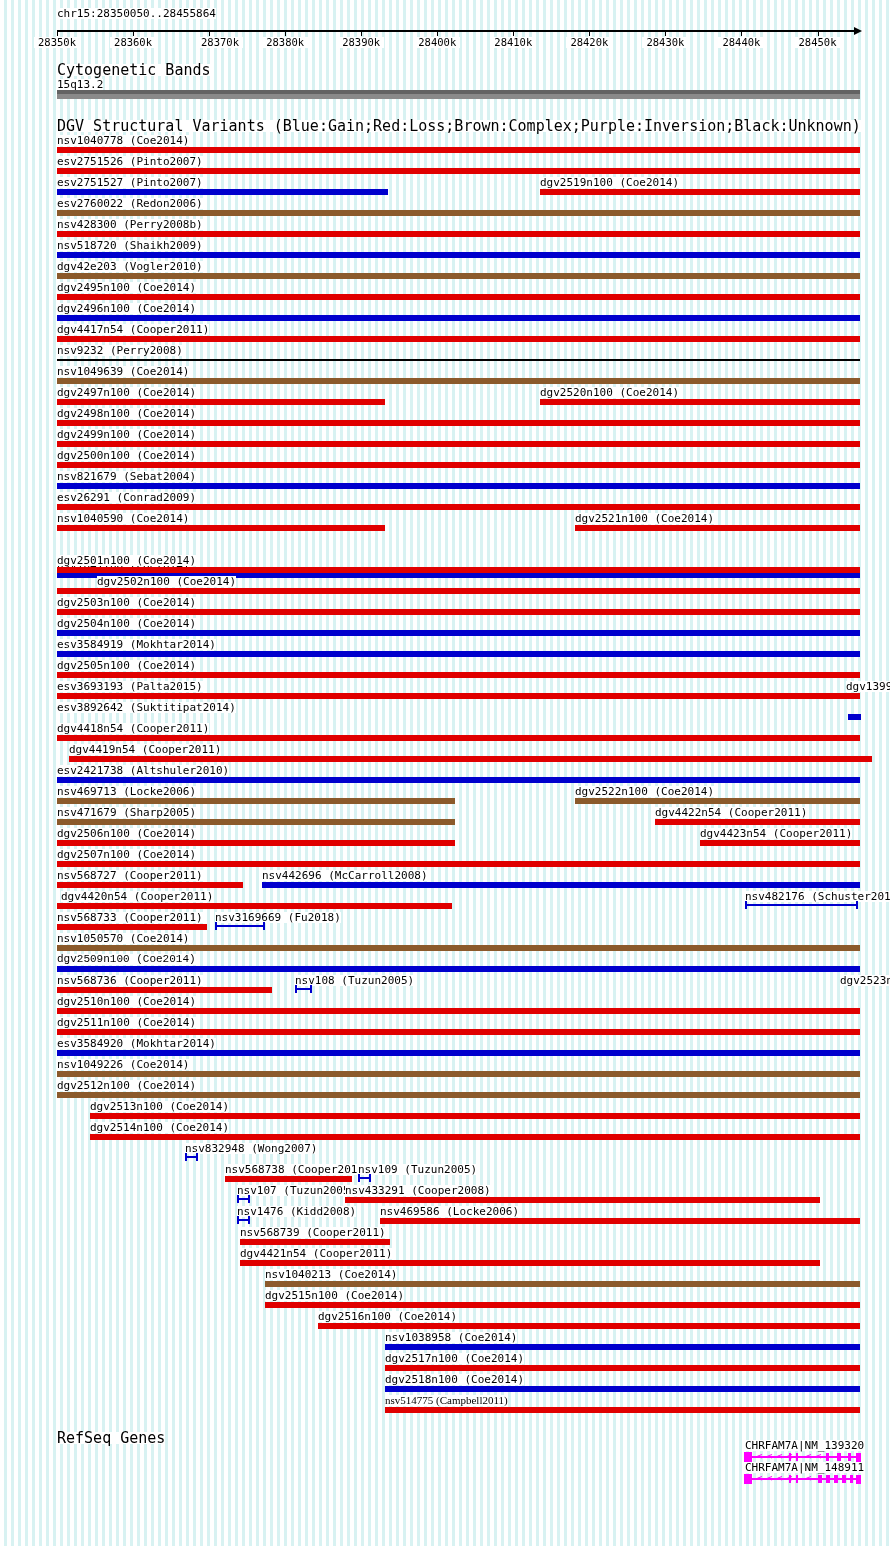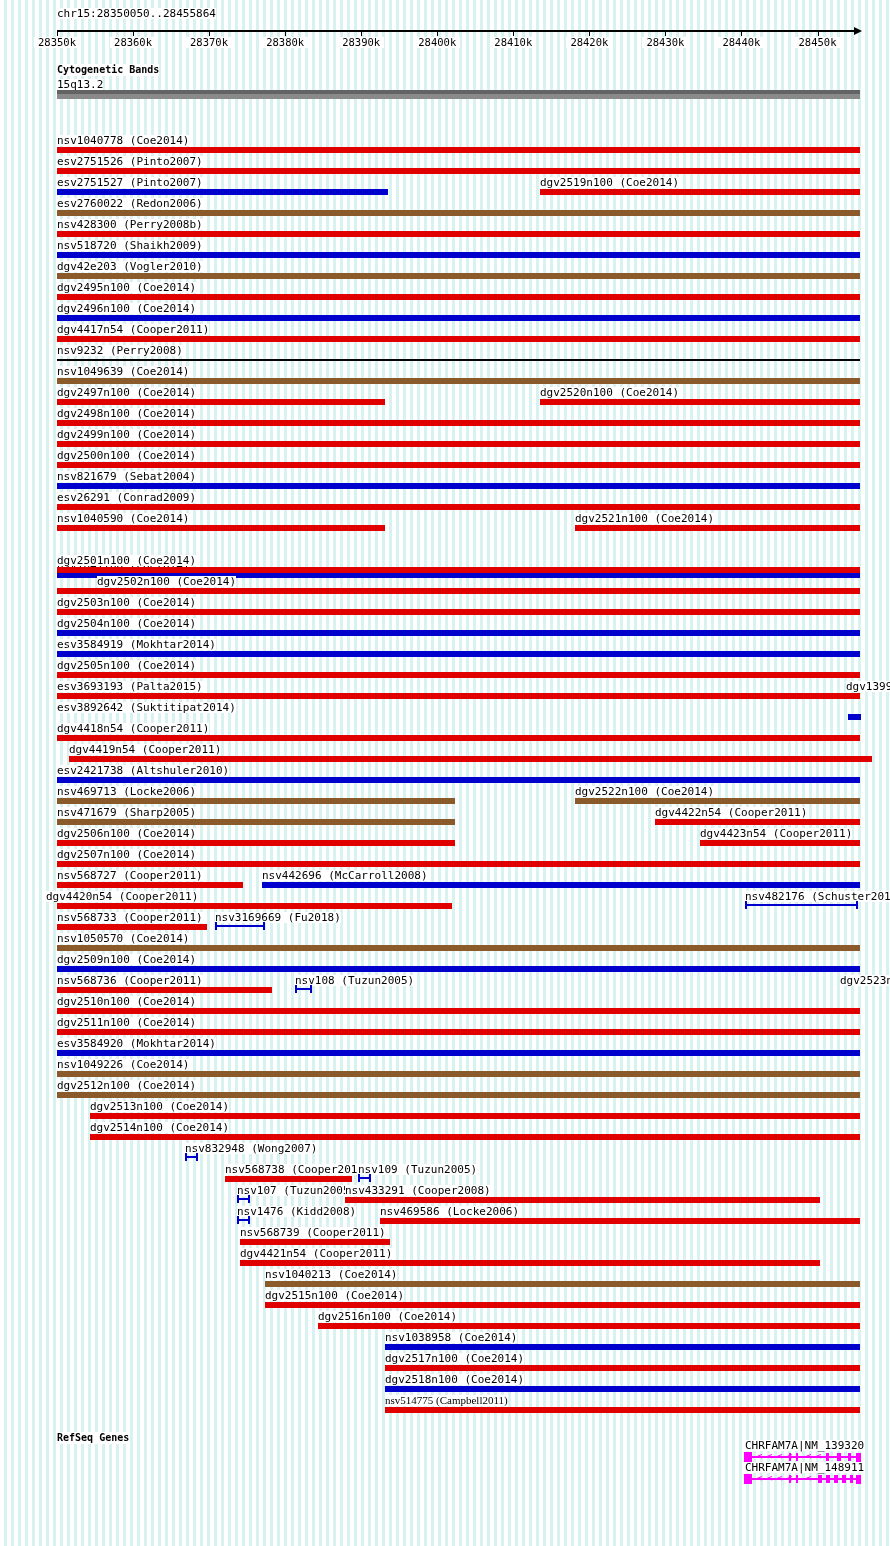--- a/index.html
+++ b/index.html
@@ -4,21 +4,21 @@
 <style>
   *{margin:0;padding:0;box-sizing:border-box}
   html,body{background:#fff}
   #canvas{
     position:relative;width:890px;height:1546px;overflow:hidden;
     background:repeating-linear-gradient(90deg,#ffffff 0px,#ffffff 4px,#d8f2f2 4px,#d8f2f2 7px);
     font-family:"DejaVu Sans Mono","Liberation Mono",monospace;
     font-size:11px;color:#000;
   }
   .abs{position:absolute}
-  .hdr{position:absolute;font-weight:bold;background:#fff;white-space:nowrap;line-height:12px;font-size:10px}
+  .hdr{position:absolute;font-weight:normal;background:#fff;white-space:nowrap;line-height:12px;font-size:15px}
   .lbl{position:absolute;top:0;white-space:nowrap;background:#fff;line-height:11px;height:11px}
   .vrow{position:absolute;left:0;width:890px;height:21px}
   .bar{position:absolute;top:12px;height:6px}
   .thin{position:absolute;top:14px;height:2px}
   .bracket{position:absolute;top:10px;height:8px;border-left:2px solid;border-right:2px solid}
   .bracket i{position:absolute;left:0;right:0;top:3px;height:2px;display:block}
   .tick{position:absolute;top:31px;width:1px;height:5px;background:#000}
   .ticklbl{position:absolute;top:37px;width:46px;text-align:center;font-size:10.5px;background:#fff;line-height:11px}
   .gline{position:absolute;height:2px}
   .exon{position:absolute}
@@ -34,21 +34,21 @@
 
   <div>
     <div class="abs" style="left:57px;top:30px;width:797px;height:2px;background:#000"></div>
     <div class="abs" style="left:854px;top:27px;width:0;height:0;border-left:8px solid #000;border-top:4px solid transparent;border-bottom:4px solid transparent"></div>
     <div>
         <div class="tick" style="left: 57px;"></div>
         <div class="ticklbl" style="left: 34px;">28350k</div>
         <div class="tick" style="left: 133.05px;"></div>
         <div class="ticklbl" style="left: 110.05px;">28360k</div>
         <div class="tick" style="left: 209.1px;"></div>
-        <div class="ticklbl" style="left: 186px;">28370k</div>
+        <div class="ticklbl" style="left: 197px;">28370k</div>
         <div class="tick" style="left: 285.15px;"></div>
         <div class="ticklbl" style="left: 262.15px;">28380k</div>
         <div class="tick" style="left: 361.2px;"></div>
         <div class="ticklbl" style="left: 338.2px;">28390k</div>
         <div class="tick" style="left: 437.25px;"></div>
         <div class="ticklbl" style="left: 414.25px;">28400k</div>
         <div class="tick" style="left: 513.3px;"></div>
         <div class="ticklbl" style="left: 490.3px;">28410k</div>
         <div class="tick" style="left: 589.35px;"></div>
         <div class="ticklbl" style="left: 566.35px;">28420k</div>
@@ -58,20 +58,21 @@
         <div class="ticklbl" style="left: 718.45px;">28440k</div>
         <div class="tick" style="left: 817.5px;"></div>
         <div class="ticklbl" style="left: 794.5px;">28450k</div>
       </div>
   </div>
 
   <div class="hdr" style="left:57px;top:64px">Cytogenetic Bands</div>
   <div class="lbl" style="left:57px;top:79px">15q13.2</div>
   <div class="abs" style="left: 57px; top: 90px; width: 803px; height: 9px; background: linear-gradient(rgb(99, 99, 99) 0px, rgb(99, 99, 99) 45%, rgb(138, 138, 138) 45%, rgb(138, 138, 138) 100%);"></div>
 
+  <div class="hdr" style="left:57px;top:120px">DGV Structural Variants (Blue:Gain;Red:Loss;Brown:Complex;Purple:Inversion;Black:Unknown)</div>
   <div>
       <div class="vrow" style="top: 135px;">
         <span class="lbl" style="left: 57px;">nsv1040778 (Coe2014)</span>
         <div class="bar" style="left: 57px; width: 803px; background: rgb(224, 0, 0);"></div>
       </div>
       <div class="vrow" style="top: 156px;">
         <span class="lbl" style="left: 57px;">esv2751526 (Pinto2007)</span>
         <div class="bar" style="left: 57px; width: 803px; background: rgb(224, 0, 0);"></div>
       </div>
       <div class="vrow" style="top: 177px;">
@@ -219,41 +220,41 @@
         <span class="lbl" style="left: 57px;">dgv2507n100 (Coe2014)</span>
         <div class="bar" style="left: 57px; width: 803px; background: rgb(224, 0, 0);"></div>
       </div>
       <div class="vrow" style="top: 870px;">
         <span class="lbl" style="left: 57px;">nsv568727 (Cooper2011)</span>
         <div class="bar" style="left: 57px; width: 186px; background: rgb(224, 0, 0);"></div>
         <span class="lbl" style="left: 262px;">nsv442696 (McCarroll2008)</span>
         <div class="bar" style="left: 262px; width: 598px; background: rgb(0, 0, 205);"></div>
       </div>
       <div class="vrow" style="top: 891px;">
-        <span class="lbl" style="left: 46px;">dgv4420n54 (Cooper2011)</span>
+        <span class="lbl" style="left: 61px;">dgv4420n54 (Cooper2011)</span>
         <div class="bar" style="left: 57px; width: 395px; background: rgb(224, 0, 0);"></div>
         <span class="lbl" style="left: 745px;">nsv482176 (Schuster2010)</span>
         <div class="bracket" style="left: 745px; width: 113px; border-color: rgb(0, 0, 205);">
           <i style="background: rgb(0, 0, 205);"></i>
         </div>
       </div>
       <div class="vrow" style="top: 912px;">
         <span class="lbl" style="left: 57px;">nsv568733 (Cooper2011)</span>
         <div class="bar" style="left: 57px; width: 150px; background: rgb(224, 0, 0);"></div>
         <span class="lbl" style="left: 215px;">nsv3169669 (Fu2018)</span>
         <div class="bracket" style="left: 215px; width: 50px; border-color: rgb(0, 0, 205);">
           <i style="background: rgb(0, 0, 205);"></i>
         </div>
       </div>
       <div class="vrow" style="top: 933px;">
         <span class="lbl" style="left: 57px;">nsv1050570 (Coe2014)</span>
         <div class="bar" style="left: 57px; width: 803px; background: rgb(139, 90, 43);"></div>
       </div>
       <div class="vrow" style="top: 954px;">
-        <span class="lbl" style="left: 57px;">dgv2509n100 (Coe2014)</span>
+        <span class="lbl" style="left: 57px; font-family: Liberation Mono, monospace;">dgv2509n100 (Coe2014)</span>
         <div class="bar" style="left: 57px; width: 803px; background: rgb(0, 0, 205);"></div>
       </div>
       <div class="vrow" style="top: 975px;">
         <span class="lbl" style="left: 57px;">nsv568736 (Cooper2011)</span>
         <div class="bar" style="left: 57px; width: 215px; background: rgb(224, 0, 0);"></div>
         <span class="lbl" style="left: 295px;">nsv108 (Tuzun2005)</span>
         <div class="bracket" style="left: 295px; width: 17px; border-color: rgb(0, 0, 205);">
           <i style="background: rgb(0, 0, 205);"></i>
         </div>
         <span class="lbl" style="left: 840px;">dgv2523n1</span>

